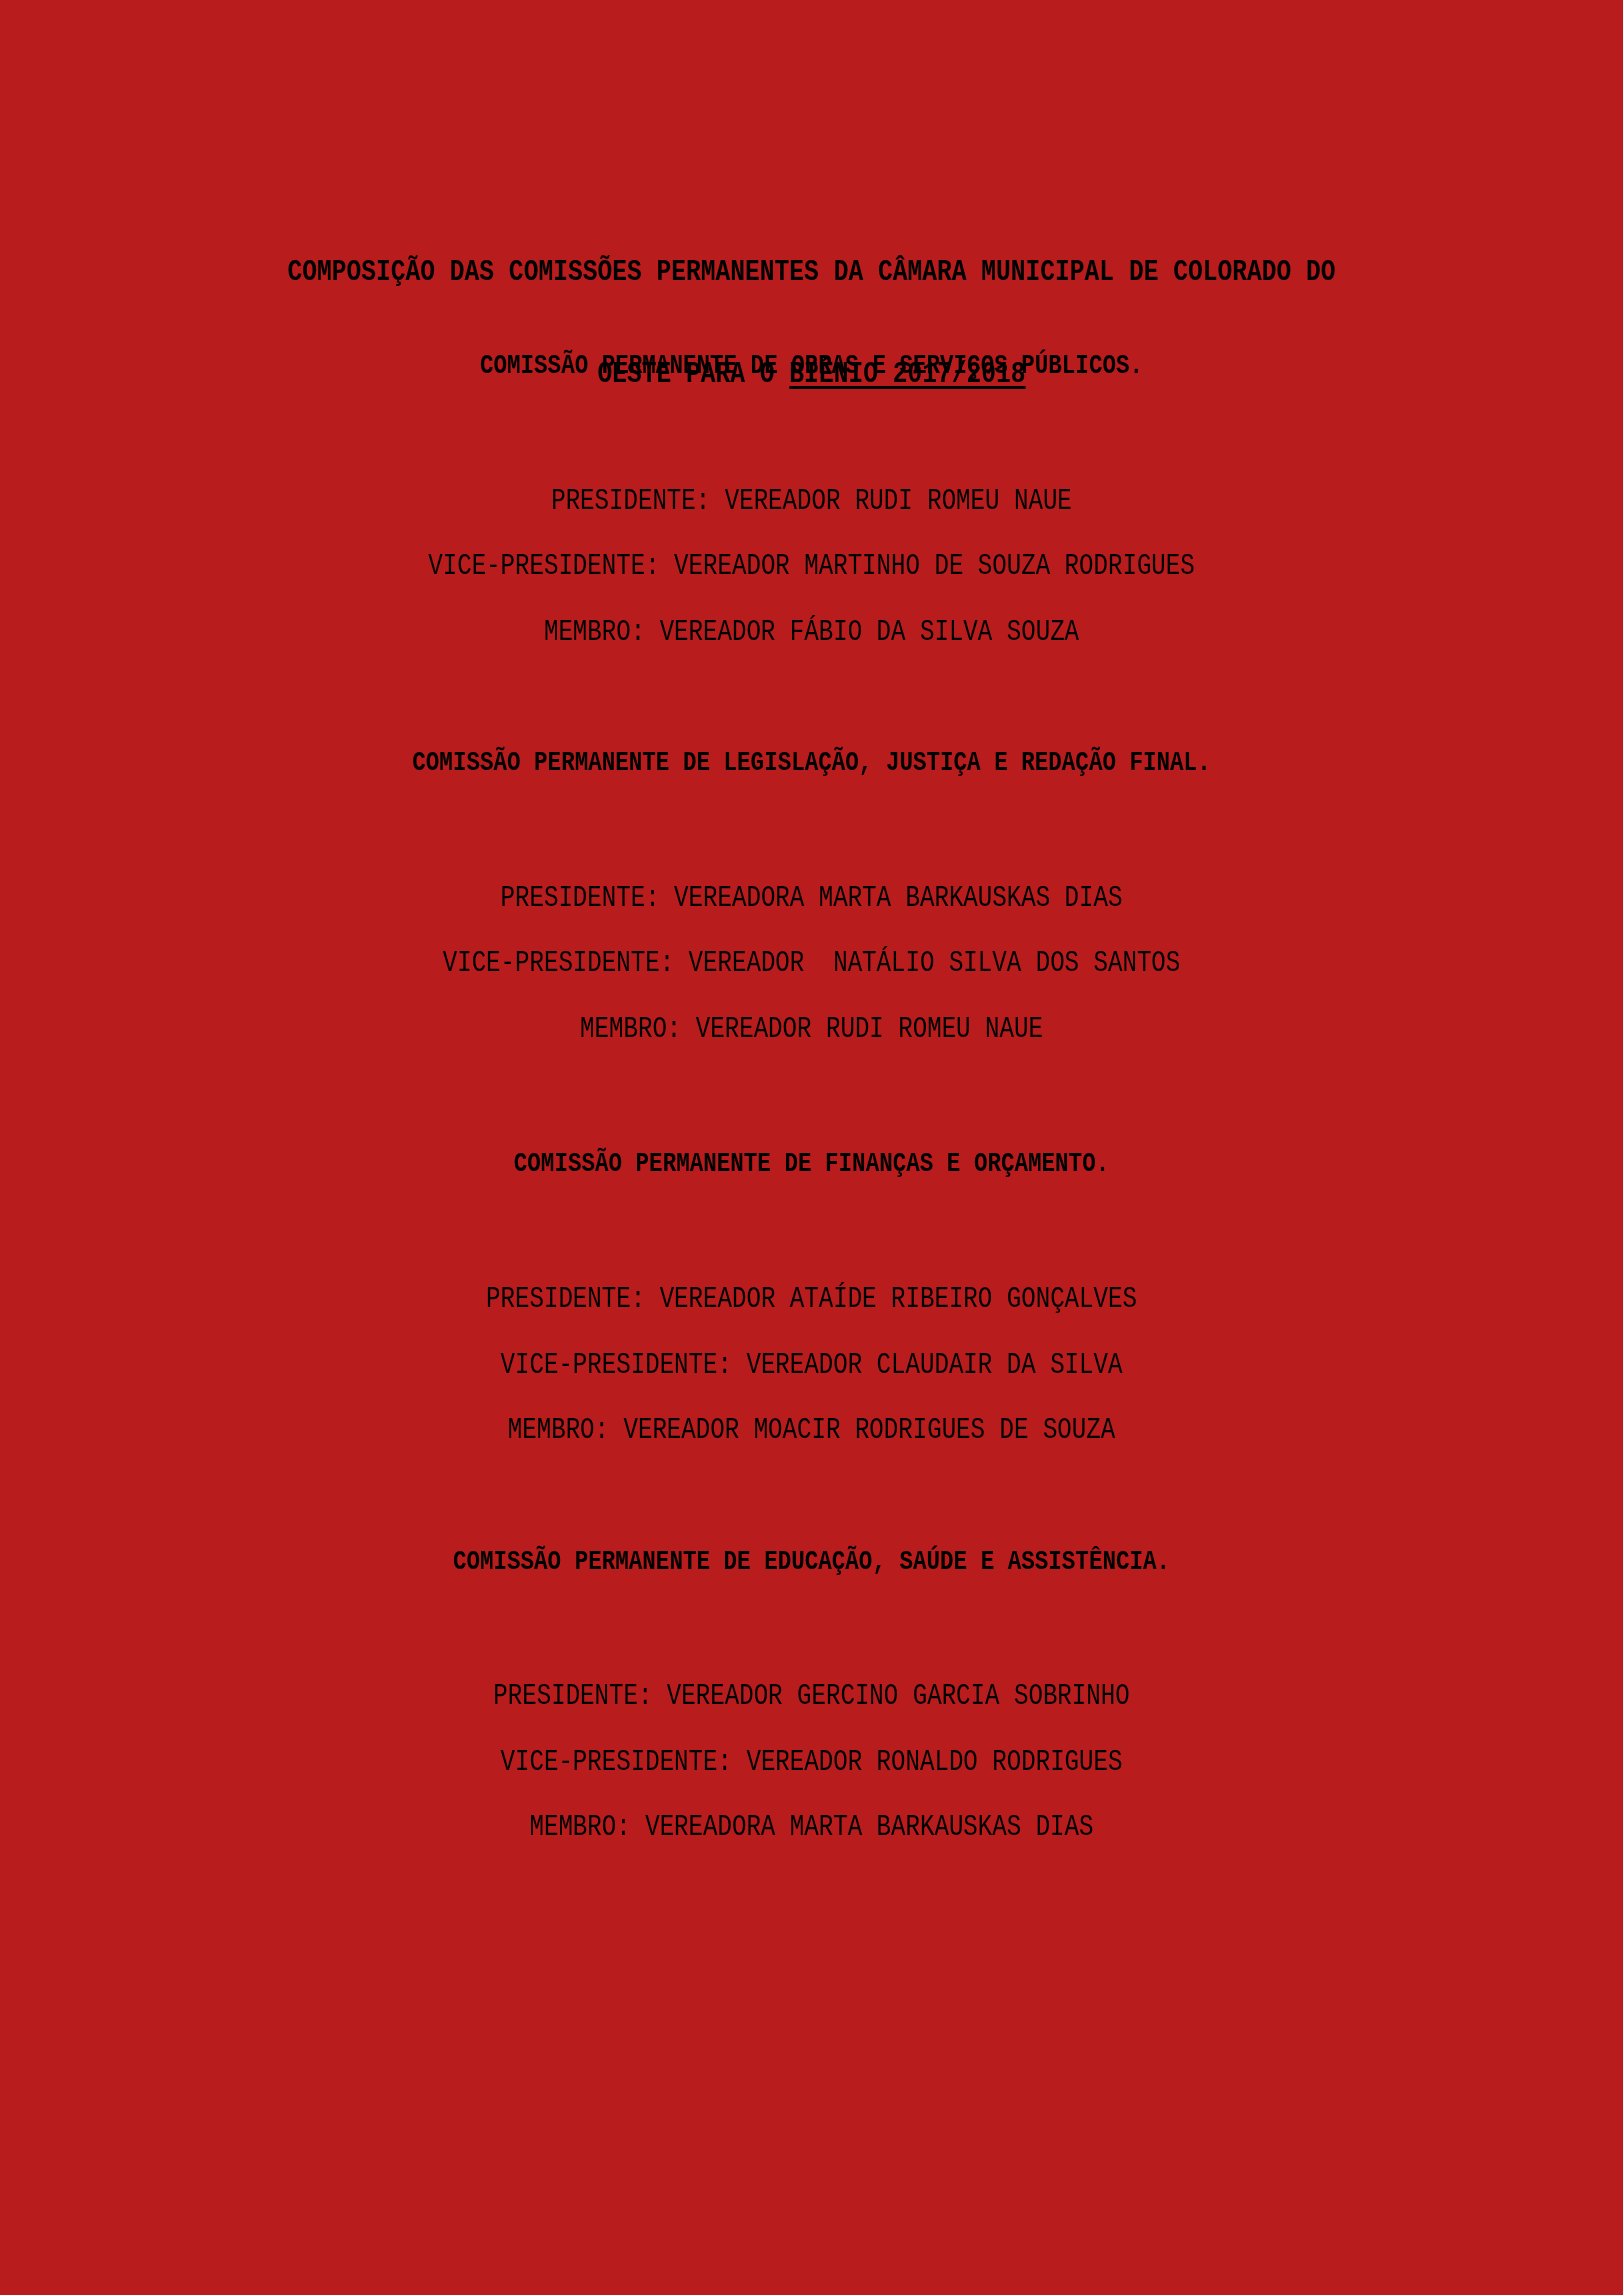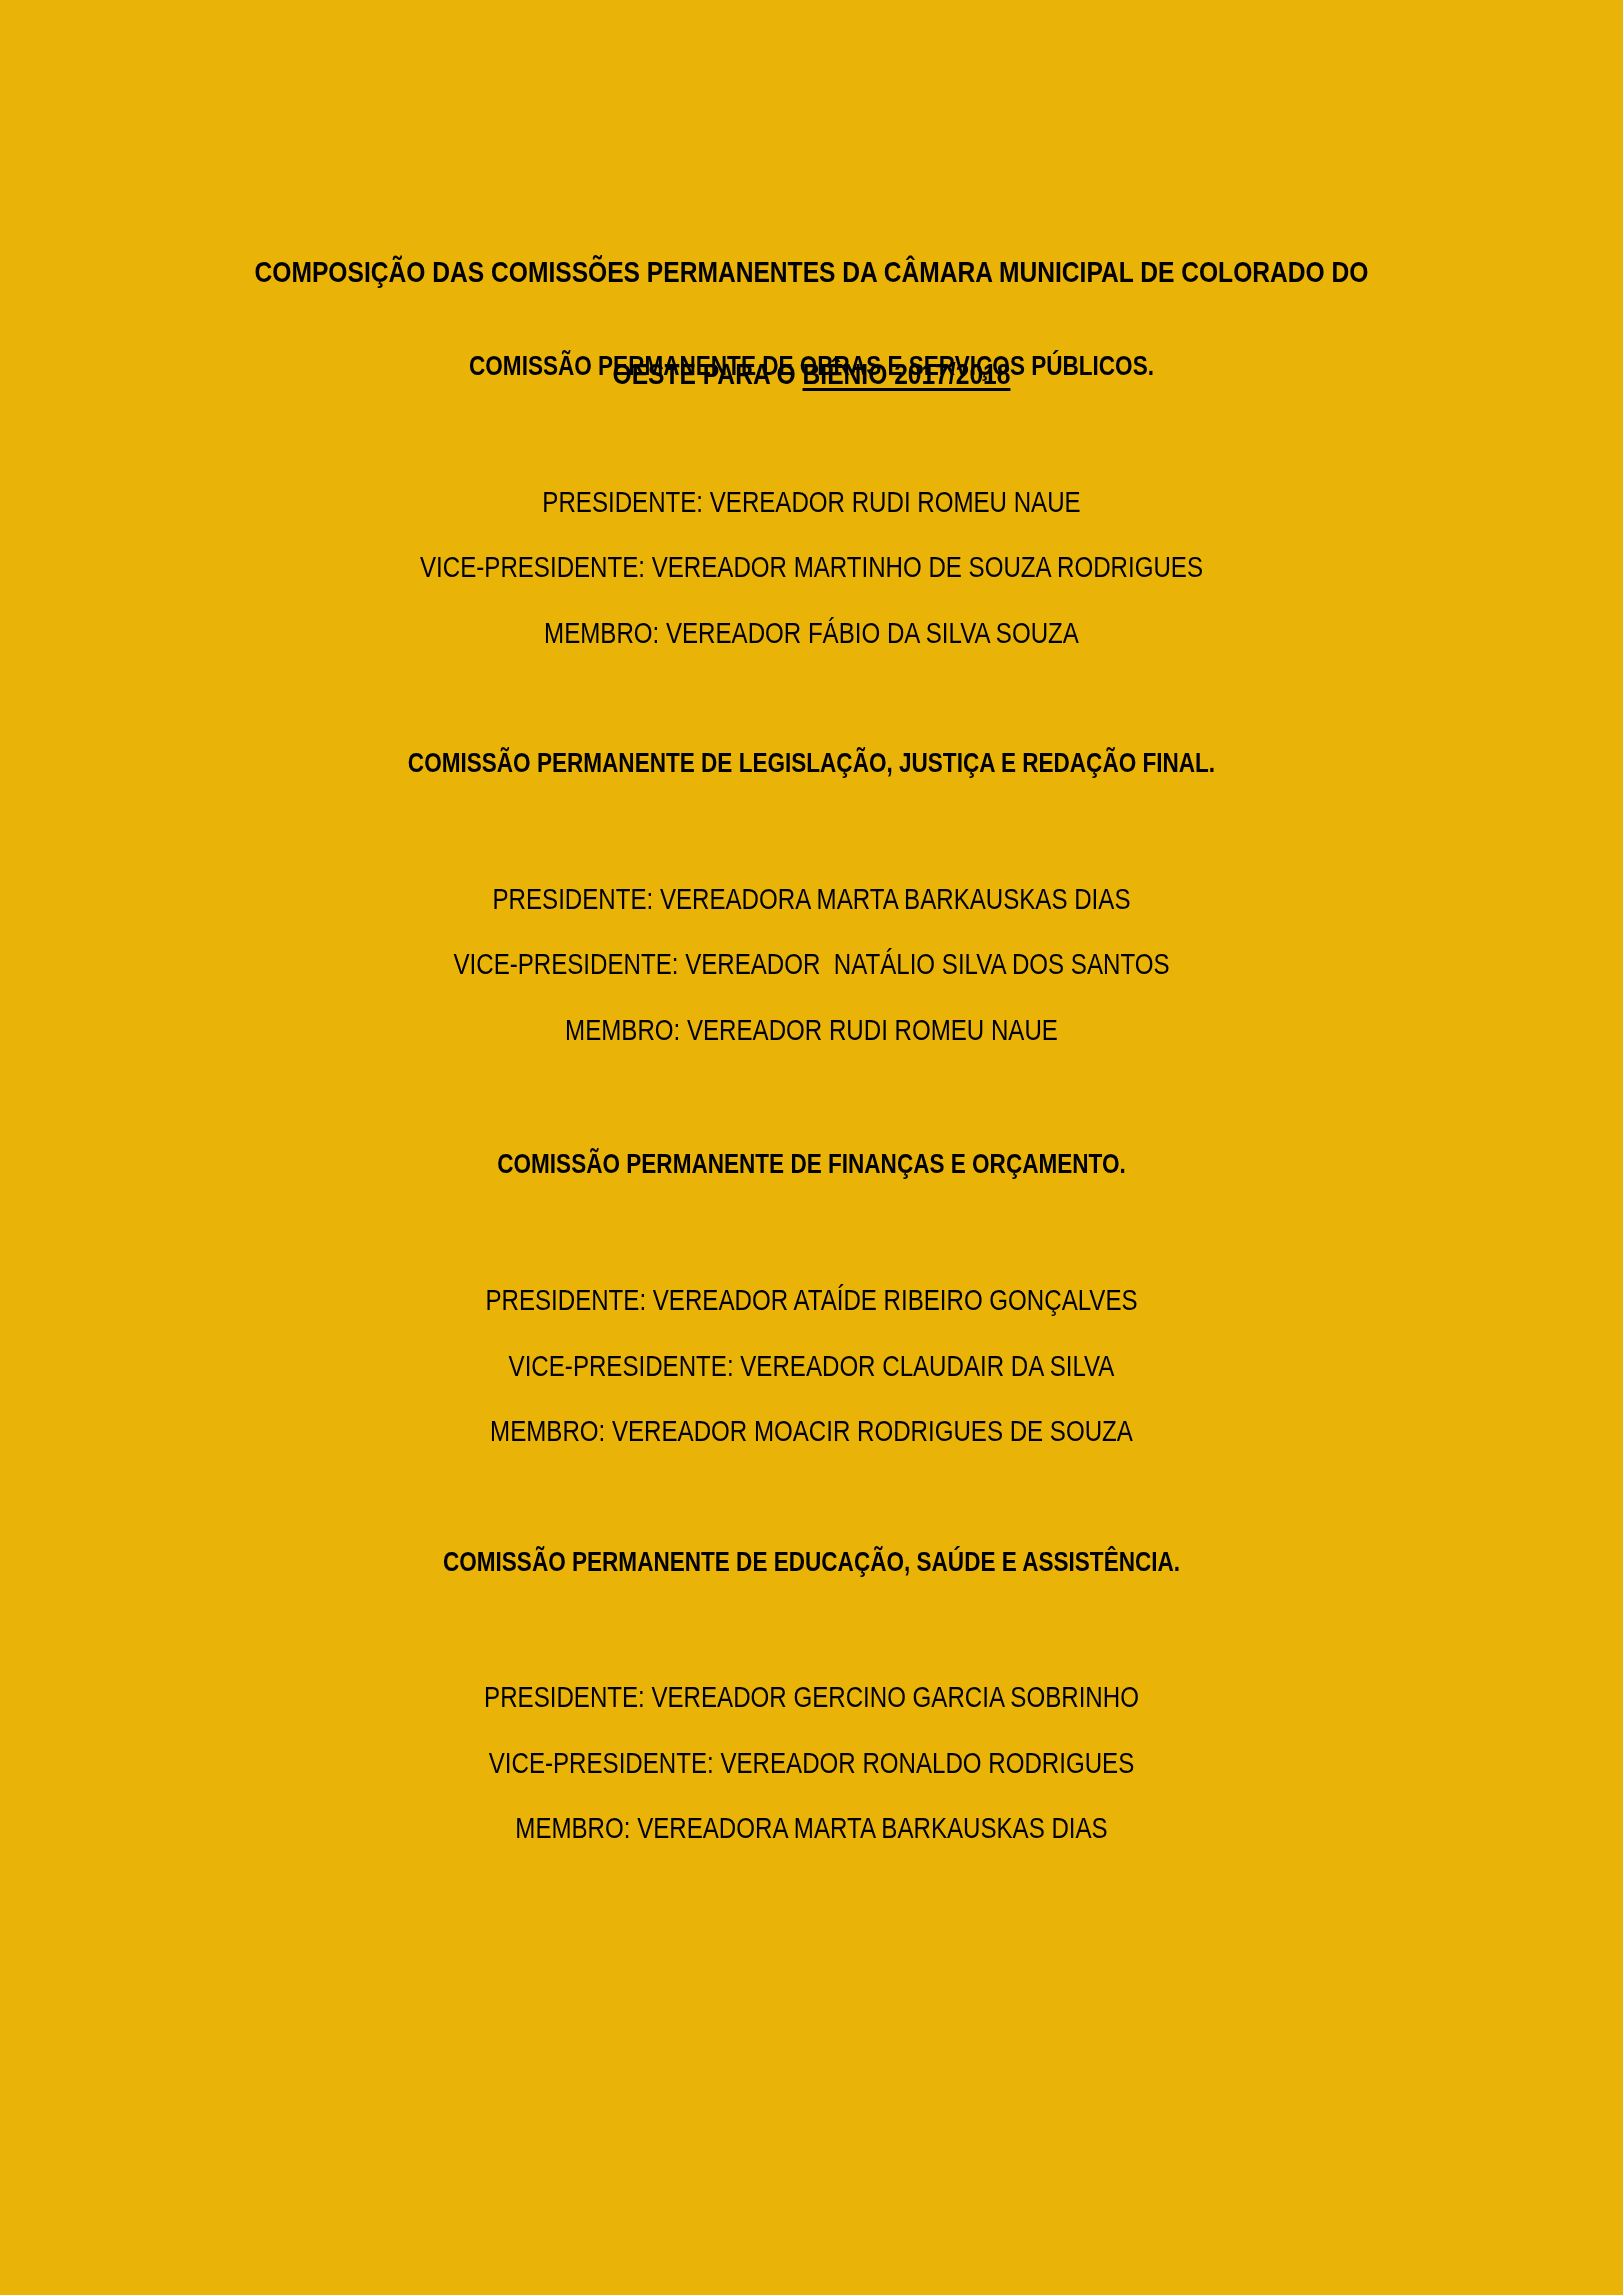--- a/index.html
+++ b/index.html
@@ -4,23 +4,23 @@
   <style>
     html, body {
       margin: 0;
       padding: 0;
       background: #ffffff;
     }
     .page {
       position: relative;
       width: 1623px;
       height: 2295px;
-      background: #eab308;
+      background: #b91c1c;
       overflow: hidden;
-      font-family: Liberation Sans, sans-serif;
+      font-family: Liberation Mono, monospace;
       color: #000000;
     }
     
     .doc-title,
     .h-line,
     .m-line {
       position: absolute;
       left: 0;
       width: 100%;
       text-align: center;

